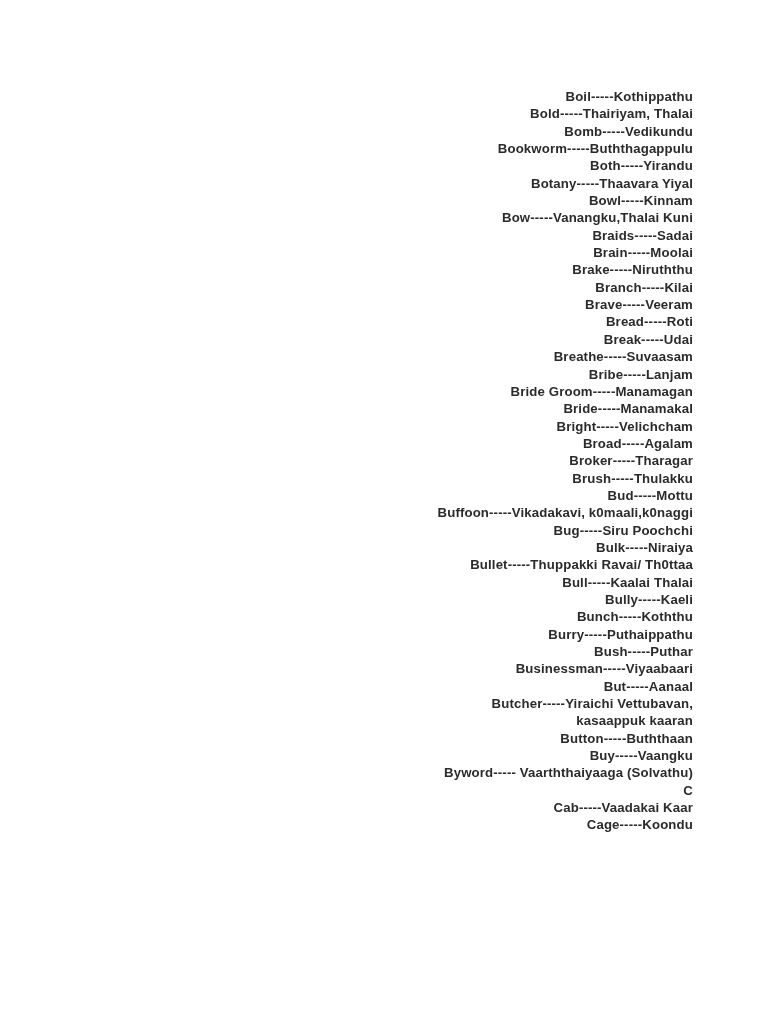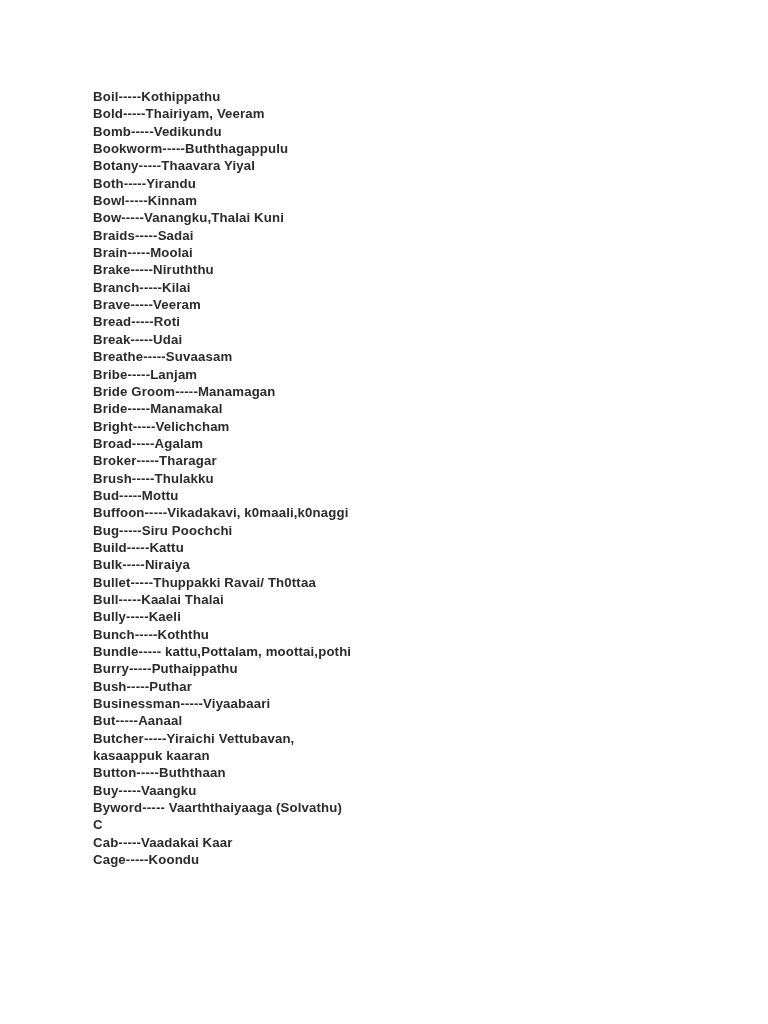--- a/index.html
+++ b/index.html
@@ -3,59 +3,57 @@
   <meta charset="utf-8">
   <style>
     html, body { margin: 0; padding: 0; background: #ffffff; }
     body { width: 768px; height: 1024px; position: relative; overflow: hidden; }
     .page {
       position: absolute; left: 93px; top: 88px; width: 600px;
       font-family: "Liberation Sans", "DejaVu Sans", sans-serif;
       font-weight: bold; font-size: 13.2px; line-height: 17.35px;
       color: #2b2b2b; letter-spacing: 0.15px;
     }
-    .line { white-space: pre; height: 17.35px; }
+    .line { white-space: pre; height: 17.35px; text-align: right; }
   </style>
 </head>
 <body>
 
 <div class="page">
   <div class="line">Boil-----Kothippathu</div>
-  <div class="line">Bold-----Thairiyam, Veeram</div>
+  <div class="line">Bold-----Thairiyam, Thalai</div>
   <div class="line">Bomb-----Vedikundu</div>
   <div class="line">Bookworm-----Buththagappulu</div>
+  <div class="line">Both-----Yirandu</div>
   <div class="line">Botany-----Thaavara Yiyal</div>
-  <div class="line">Both-----Yirandu</div>
   <div class="line">Bowl-----Kinnam</div>
   <div class="line">Bow-----Vanangku,Thalai Kuni</div>
   <div class="line">Braids-----Sadai</div>
   <div class="line">Brain-----Moolai</div>
   <div class="line">Brake-----Niruththu</div>
   <div class="line">Branch-----Kilai</div>
   <div class="line">Brave-----Veeram</div>
   <div class="line">Bread-----Roti</div>
   <div class="line">Break-----Udai</div>
   <div class="line">Breathe-----Suvaasam</div>
   <div class="line">Bribe-----Lanjam</div>
   <div class="line">Bride Groom-----Manamagan</div>
   <div class="line">Bride-----Manamakal</div>
   <div class="line">Bright-----Velichcham</div>
   <div class="line">Broad-----Agalam</div>
   <div class="line">Broker-----Tharagar</div>
   <div class="line">Brush-----Thulakku</div>
   <div class="line">Bud-----Mottu</div>
   <div class="line">Buffoon-----Vikadakavi, k0maali,k0naggi</div>
   <div class="line">Bug-----Siru Poochchi</div>
-  <div class="line">Build-----Kattu</div>
   <div class="line">Bulk-----Niraiya</div>
   <div class="line">Bullet-----Thuppakki Ravai/ Th0ttaa</div>
   <div class="line">Bull-----Kaalai Thalai</div>
   <div class="line">Bully-----Kaeli</div>
   <div class="line">Bunch-----Koththu</div>
-  <div class="line">Bundle----- kattu,Pottalam, moottai,pothi</div>
   <div class="line">Burry-----Puthaippathu</div>
   <div class="line">Bush-----Puthar</div>
   <div class="line">Businessman-----Viyaabaari</div>
   <div class="line">But-----Aanaal</div>
   <div class="line">Butcher-----Yiraichi Vettubavan,</div>
   <div class="line">kasaappuk kaaran</div>
   <div class="line">Button-----Buththaan</div>
   <div class="line">Buy-----Vaangku</div>
   <div class="line">Byword----- Vaarththaiyaaga (Solvathu)</div>
   <div class="line">C</div>

